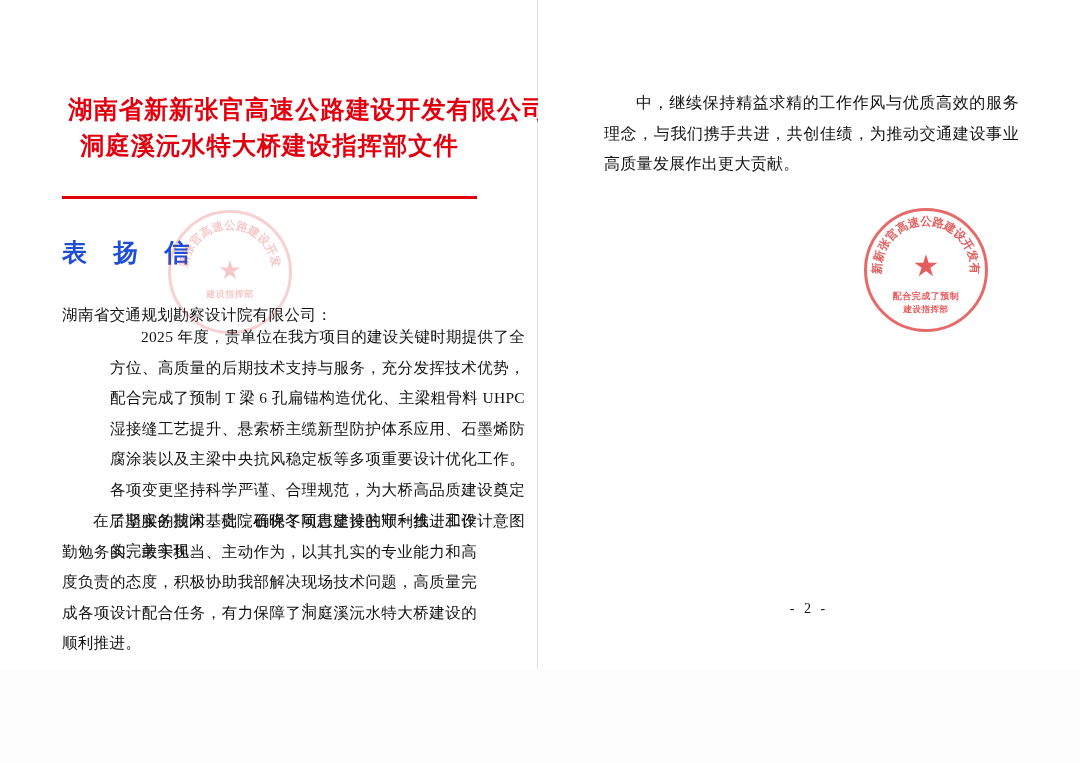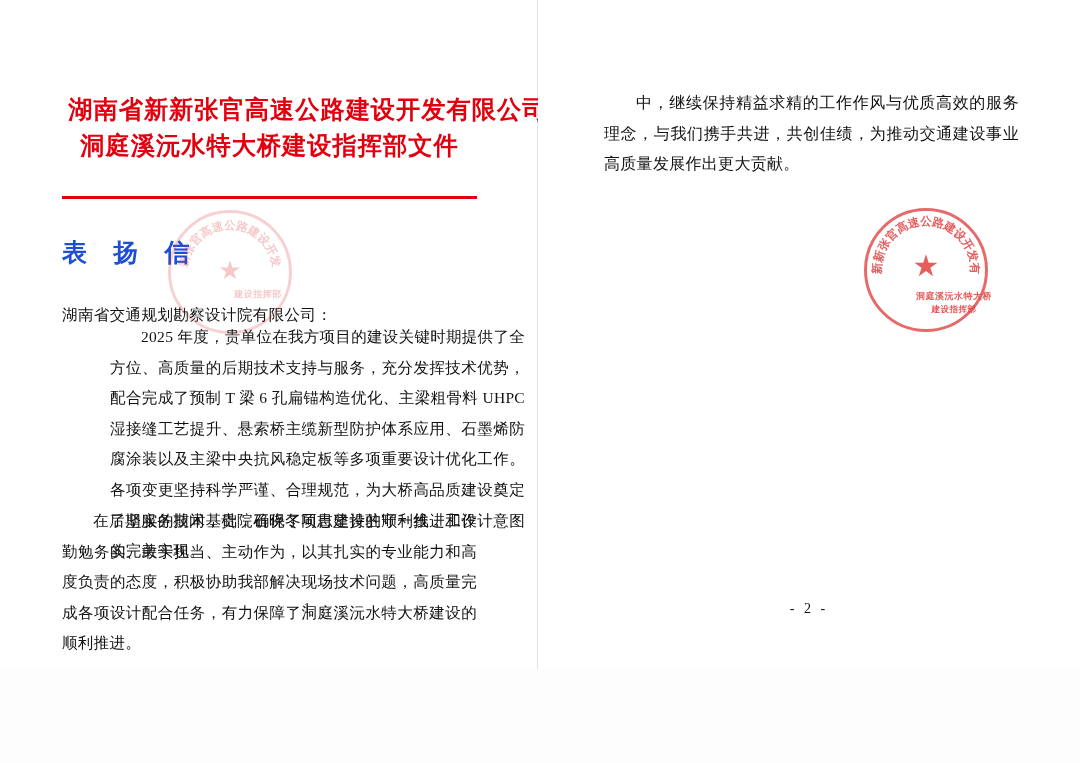--- a/index.html
+++ b/index.html
@@ -175,21 +175,20 @@
   .seal-inner-text {
     position: absolute;
     left: 50%;
     top: 69%;
     transform: translate(-50%, -50%);
     color: rgba(218, 32, 32, 0.85);
     font-size: 9px;
     font-weight: bold;
     white-space: nowrap;
     letter-spacing: 0.5px;
-    margin-left: 28px;
   }
   .seal-arc-text {
     position: absolute;
     left: 0; top: 0;
     width: 118px; height: 118px;
   }
   .seal-arc-text text {
     font-family: "Liberation Serif", "DejaVu Serif", serif;
     font-size: 11.5px;
     font-weight: bold;
@@ -252,20 +251,20 @@
     <div class="seal seal-right">
       <svg class="seal-arc-text" viewBox="0 0 118 118">
         <defs>
           <path id="arcRight" d="M 14,59 A 45,45 0 0 1 104,59"></path>
         </defs>
         <text fill="rgba(218,32,32,0.85)">
           <textPath href="#arcRight" startOffset="50%" text-anchor="middle">湖南省新新张官高速公路建设开发有限公司</textPath>
         </text>
       </svg>
       <div class="star">★</div>
-      <div class="seal-inner-text" style="top:72%;">洞庭溪沅水特大桥</div>
+      <div class="seal-inner-text" style="top:72%;">配合完成了预制</div>
       <div class="seal-inner-text" style="top:84%; font-size:8.5px;">建设指挥部</div>
     </div>
 
     <div class="page-number page-number-right">- 2 -</div>
   </div>
 
 </div>
 
 </body></html>

